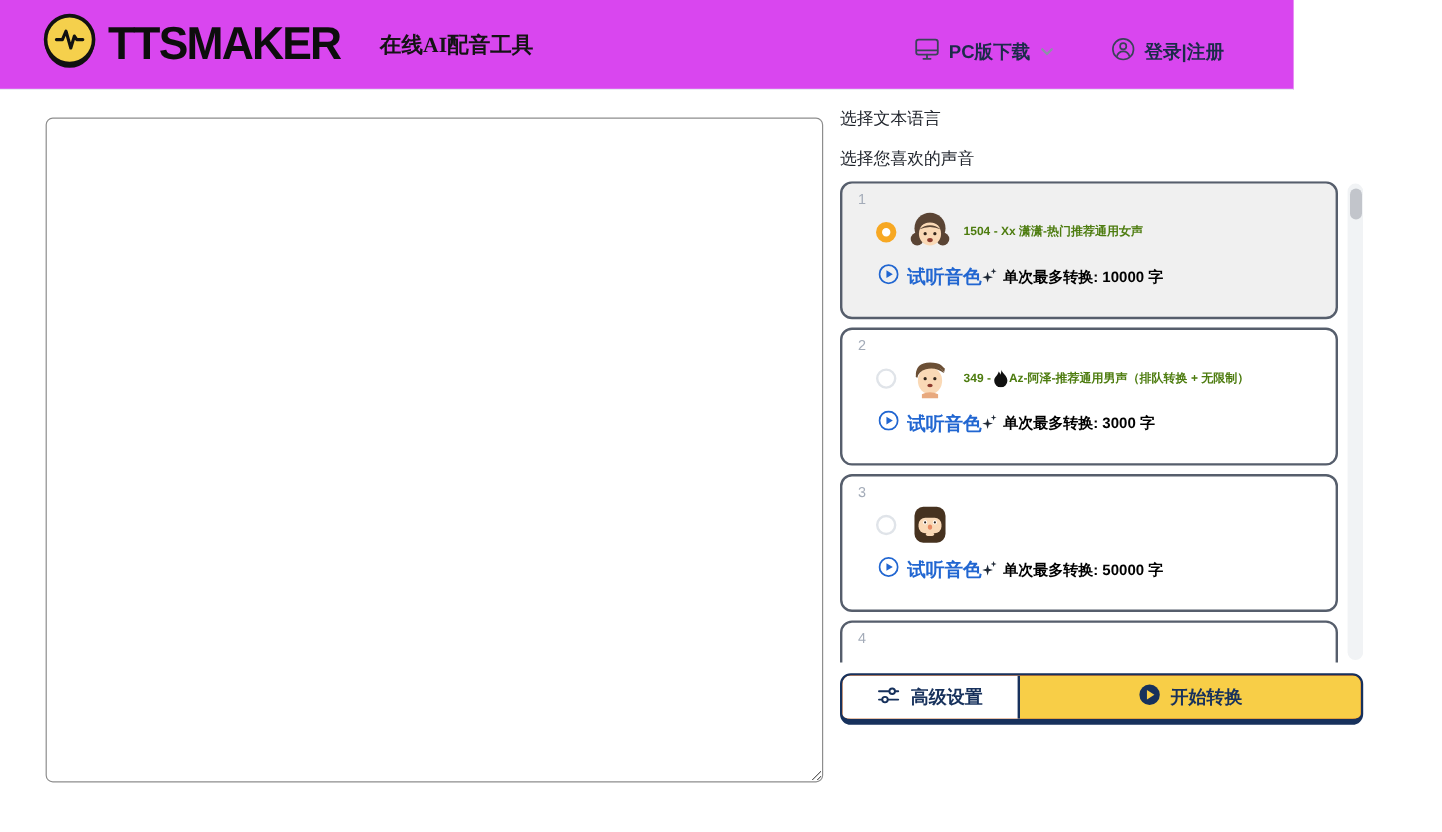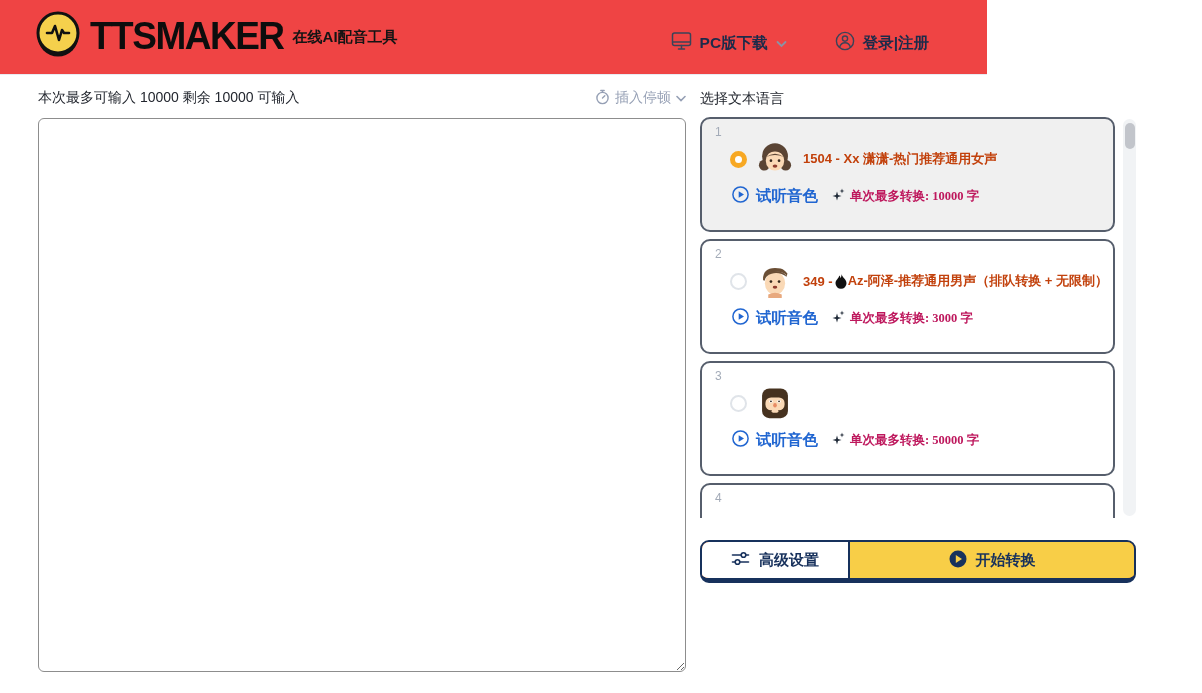--- a/index.html
+++ b/index.html
@@ -8,27 +8,27 @@
   }
   *{box-sizing:border-box;}
   html,body{margin:0;padding:0;}
   body{
     width:1202px;height:693px;position:relative;overflow:hidden;
     background:#fff;color:var(--ink);
     font-family:"Liberation Sans","DejaVu Sans",sans-serif;
   }
   
   .header{
-    position:absolute;top:0;left:0;width:987px;height:75px;
+    position:absolute;top:0;left:0;width:1078px;height:75px;
     display:flex;align-items:center;padding:0 58px 0 34px;
-    border-bottom:1px solid #E8EBF2;background:#ef4444;
+    border-bottom:1px solid #E8EBF2;background:#d946ef;
   }
   .logo{display:flex;align-items:center;}
   .brand{font-size:37px;font-weight:900;letter-spacing:-1.5px;color:#0D0D0D;margin-left:8px;transform:scaleY(1.04);}
-  .tagline{font-size:15px;font-weight:bold;color:#141414;margin-left:9px;}
+  .tagline{font-size:18px;font-weight:bold;color:#141414;margin-left:33px;font-family:Liberation Serif, serif;}
   .header-right{margin-left:auto;display:flex;align-items:center;gap:48px;margin-top:12px;}
   .hdr-item{display:flex;align-items:center;gap:8px;font-size:15.5px;font-weight:bold;color:#1C2B4A;cursor:pointer;}
   .chev{color:#8B93A5;}
   
   .left-col{position:absolute;left:38px;top:88px;width:648px;}
   .counter-row{display:flex;justify-content:space-between;align-items:center;height:20px;}
   .counter-text{font-size:14px;color:#22262e;}
   .pause-ctl{display:flex;align-items:center;gap:5px;font-size:14px;color:var(--muted);cursor:pointer;}
   .tts-textarea{
     margin-top:10px;width:648px;height:554px;display:block;
@@ -51,28 +51,28 @@
   .voice-card{
     height:115px;border:2px solid #565E6C;border-radius:10px;margin-bottom:7px;
     background:#fff;padding:4px 10px;position:relative;cursor:pointer;
   }
   .voice-card.selected{background:#F0F0F0;}
   .vc-num{font-size:12px;color:#A3ABB8;margin:2px 0 0 3px;}
   .vc-main{display:flex;align-items:center;gap:10px;margin:2px 0 0 18px;}
   .radio{width:17px;height:17px;border-radius:50%;background:#fff;border:2px solid #E0E4E9;flex:0 0 auto;}
   .radio.on{border:5px solid var(--orange);}
   .avatar{width:36px;height:36px;flex:0 0 auto;display:inline-flex;}
-  .vc-title{font-weight:bold;font-size:13px;color:#c2410c;display:flex;align-items:center;white-space:nowrap;}
+  .vc-title{font-weight:bold;font-size:10px;color:#4d7c0f;display:flex;align-items:center;white-space:nowrap;}
   .flame-ic{margin:0 1px 0 2px;}
-  .vc-foot{display:flex;align-items:center;gap:14px;margin:9px 0 0 20px;font-family:Liberation Serif, serif;}
+  .vc-foot{display:flex;align-items:center;gap:0;margin:9px 0 0 20px;}
   .vc-play{display:flex;align-items:center;gap:7px;color:var(--link);font-weight:bold;font-size:15.5px;cursor:pointer;}
-  .vc-limit{display:flex;align-items:center;gap:5px;font-size:12.5px;font-weight:bold;color:#be185d;}
+  .vc-limit{display:flex;align-items:center;gap:5px;font-size:12.5px;font-weight:bold;color:#000000;}
   
   .actions{
-    margin-top:22px;display:flex;height:43px;border:2px solid var(--navy);
+    margin-top:9px;display:flex;height:43px;border:2px solid var(--navy);
     border-bottom-width:5px;border-radius:9px;overflow:hidden;background:#f97316;
   }
   .btn{display:flex;align-items:center;justify-content:center;gap:9px;font-weight:bold;
        font-size:15px;color:var(--navy);cursor:pointer;border:none;font-family:inherit;}
   .btn-advanced{width:148px;background:#fff;border-right:2px solid var(--navy);}
   .btn-start{flex:1;background:var(--yellow);justify-content:center;}
 </style>
 </head>
 <body>
 
@@ -112,44 +112,28 @@
           <circle cx="10" cy="7.6" r="2.6"></circle>
           <path d="M4.6 16.2 C5.6 12.9 8 11.8 10 11.8 C12 11.8 14.4 12.9 15.4 16.2"></path>
         </svg>
       </span>
       <span>登录|注册</span>
     </div>
   </div>
 </div>
 
 <div class="left-col">
-  <div class="counter-row">
-    <span class="counter-text">本次最多可输入 10000 剩余 10000 可输入</span>
-    <span class="pause-ctl">
-      <span>
-        <svg width="15" height="16" viewBox="0 0 15 16" fill="none" stroke="#96A0B5" stroke-width="1.4">
-          <circle cx="7.5" cy="9" r="5.6"></circle>
-          <line x1="5.8" y1="1.5" x2="9.2" y2="1.5" stroke-linecap="round"></line>
-          <line x1="7.5" y1="1.8" x2="7.5" y2="3.2"></line>
-          <line x1="7.5" y1="9" x2="9.8" y2="6.8" stroke-linecap="round"></line>
-        </svg>
-      </span>
-      <span>插入停顿</span>
-      <svg width="10" height="7" viewBox="0 0 10 7" fill="none" stroke="#96A0B5" stroke-width="1.6" stroke-linecap="round">
-          <polyline points="1,1.5 5,5.5 9,1.5"></polyline>
-        </svg>
-    </span>
-  </div>
   <textarea class="tts-textarea" style=""></textarea>
 </div>
 
 <div class="right-col">
   <div class="section-label">选择文本语言</div>
 
 
+  <div class="section-label voice-label">选择您喜欢的声音</div>
 
   <div class="voice-list">
 
     <div class="voice-card selected">
     <div class="vc-num">1</div>
     <div class="vc-main">
       <span class="radio on"></span>
       <span class="avatar">
             <svg width="36" height="36" viewBox="0 0 32 32">
               <circle cx="16" cy="13.5" r="11.5" fill="#5A4434"></circle>

